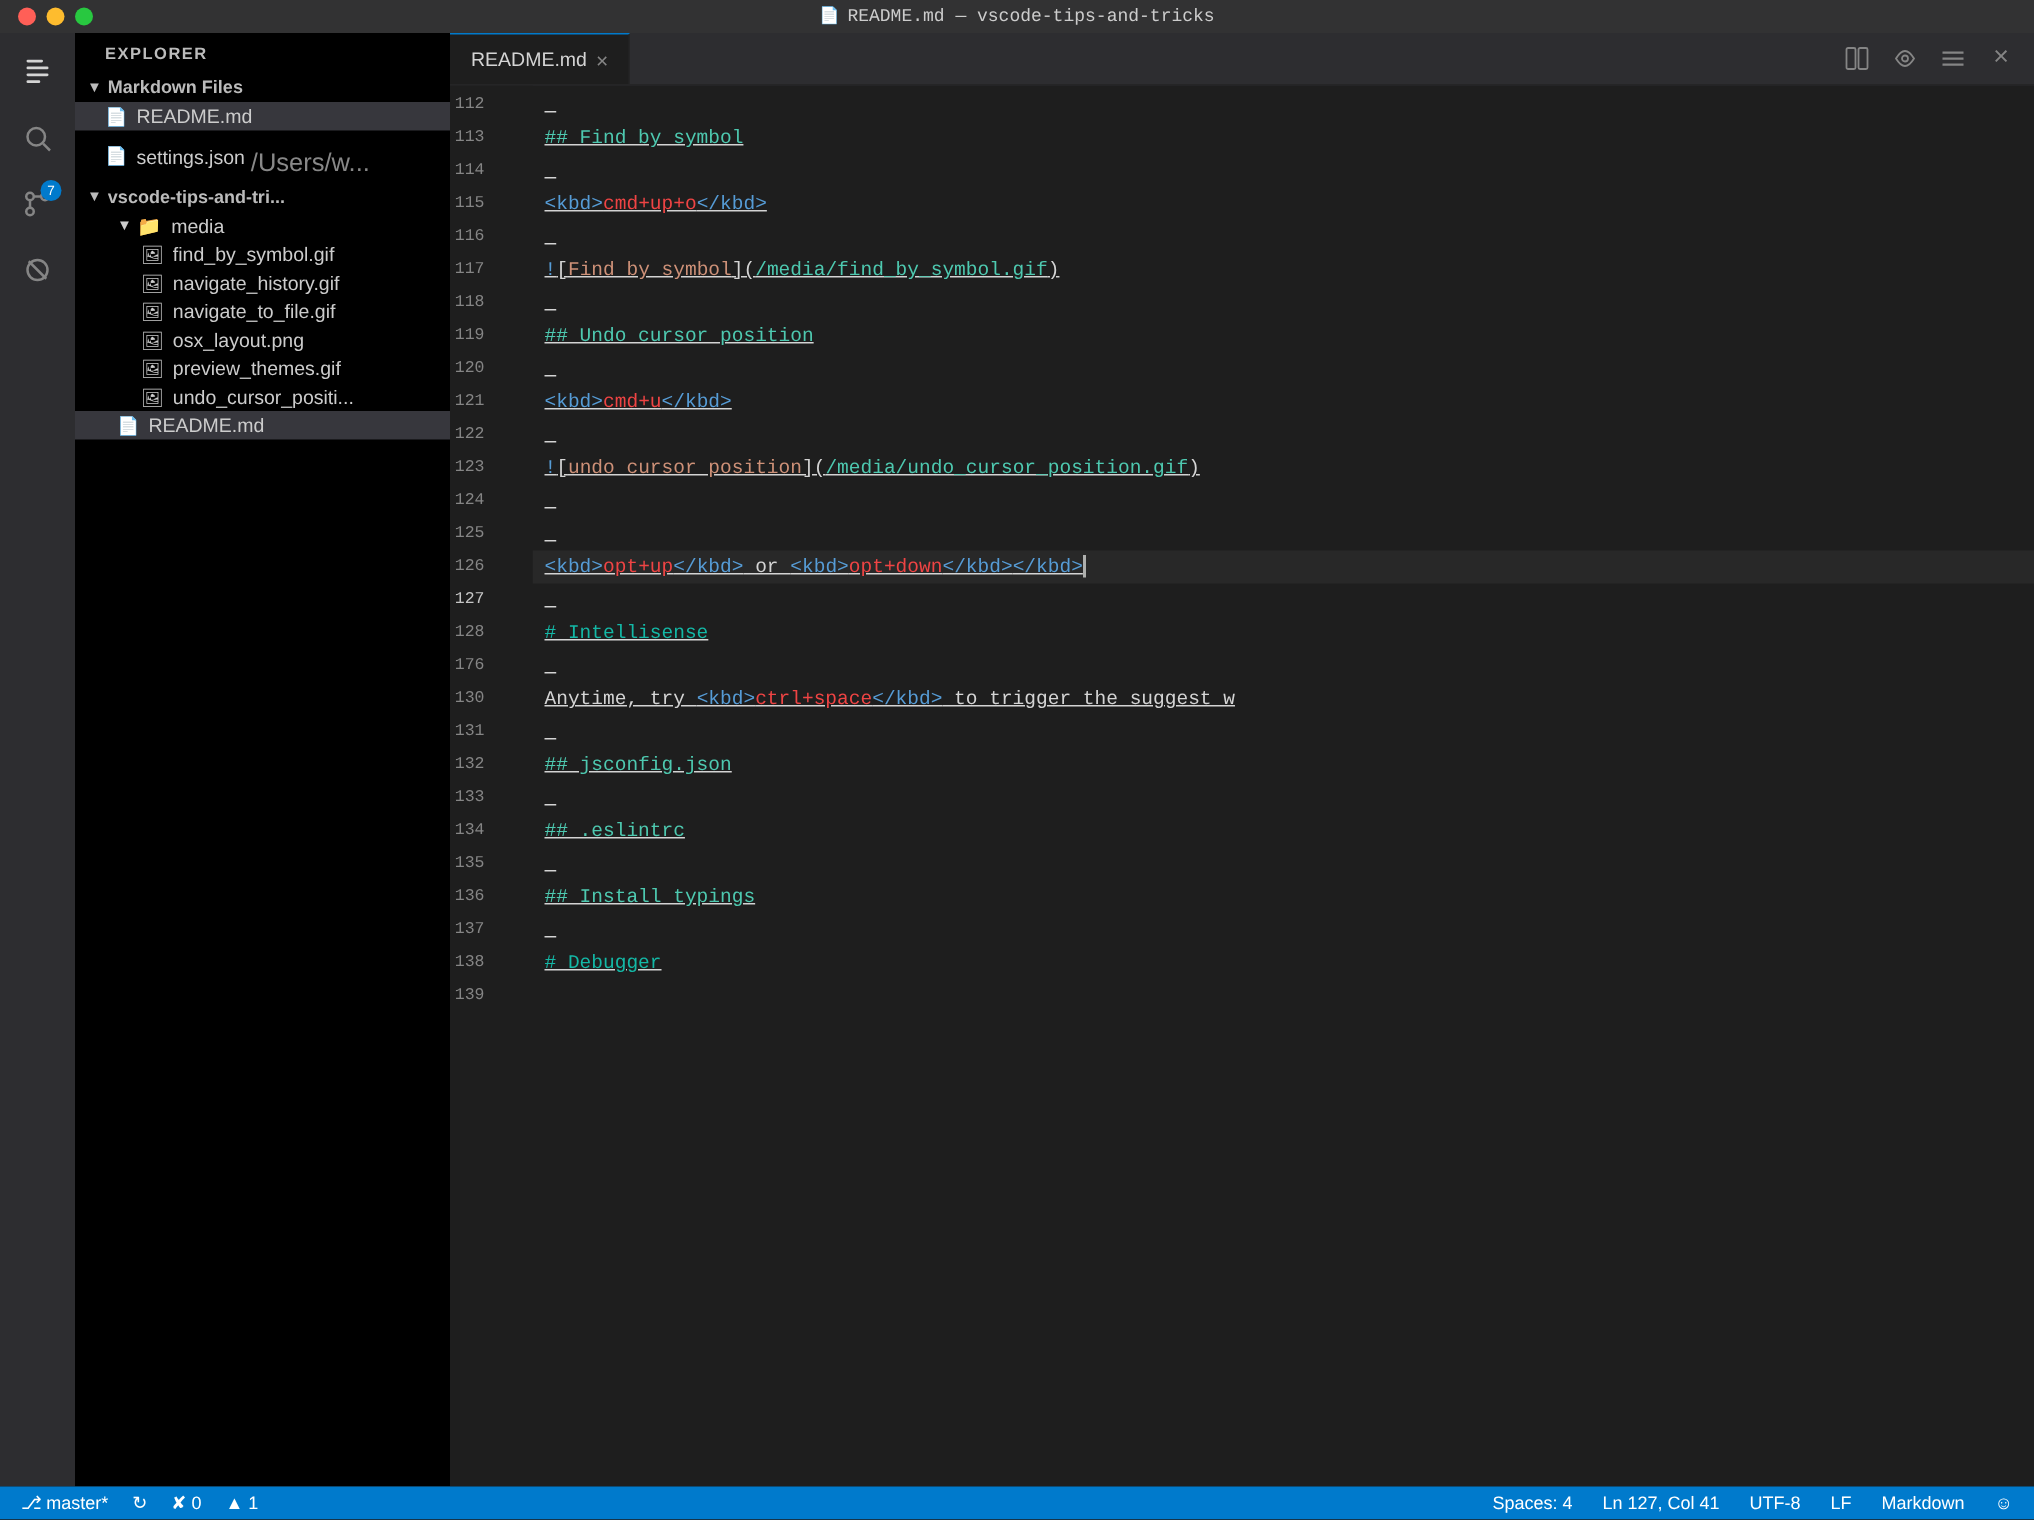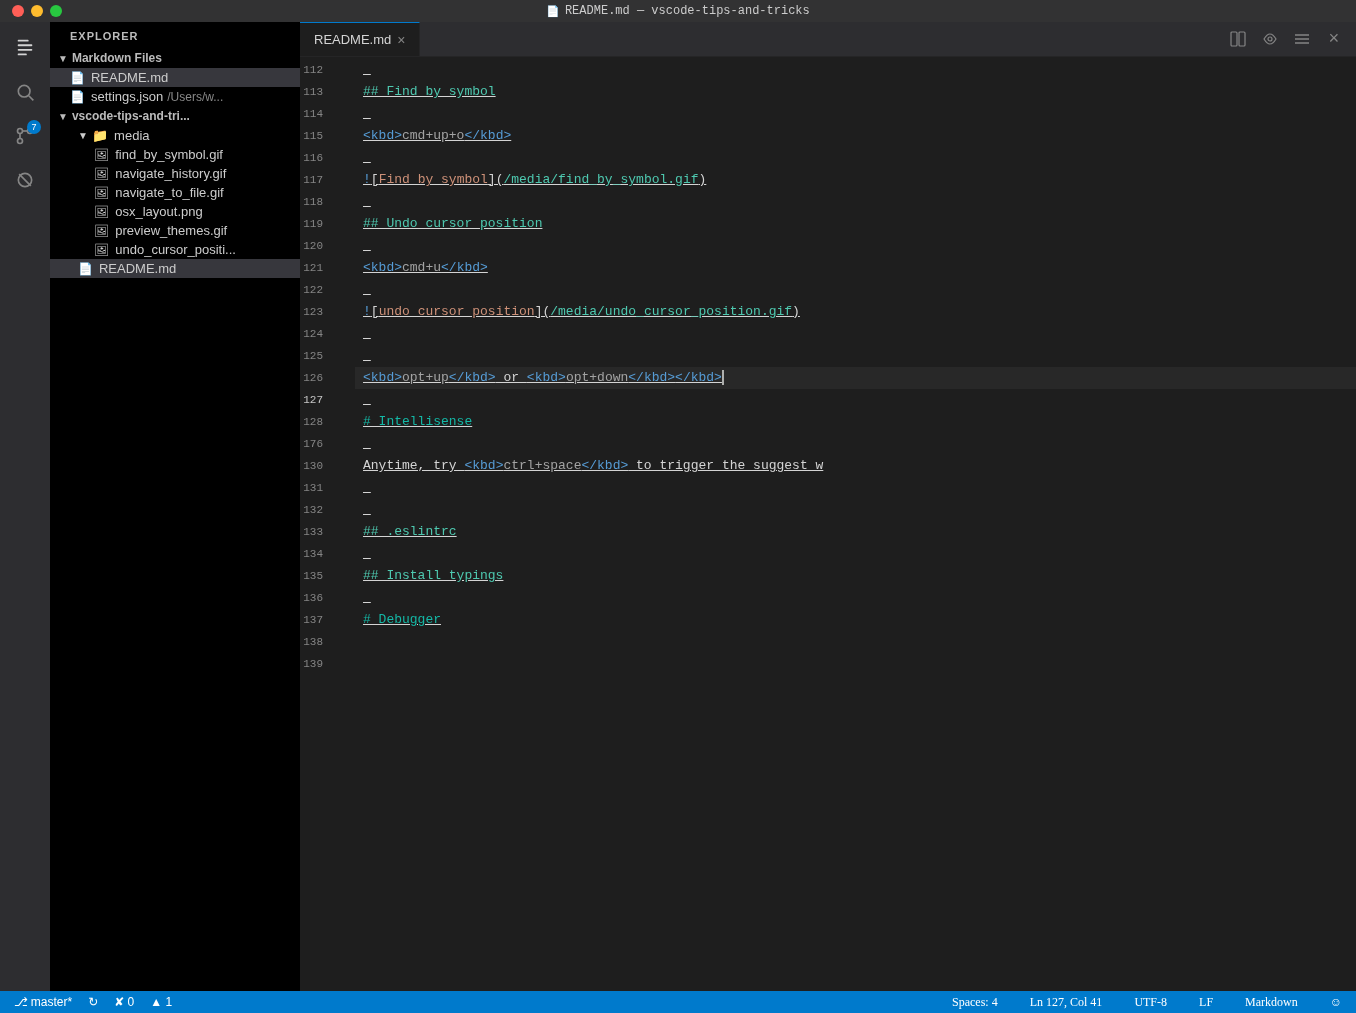--- a/index.html
+++ b/index.html
@@ -147,22 +147,23 @@
       text-overflow: ellipsis;
     }
     .file-item.active { background: #37373d; }
     .file-item .file-icon-sm {
       margin-right: 6px;
       font-size: 12px;
       flex-shrink: 0;
     }
     .file-item .path-hint {
       color: #888;
-      font-size: 12px;
+      font-size: 17px;
       margin-left: 4px;
+      margin-top: 10px;
     }
 
     .subfolder-item {
       display: flex;
       align-items: center;
       padding: 2px 8px 2px 28px;
       cursor: pointer;
       font-family: -apple-system, BlinkMacSystemFont, sans-serif;
       font-size: 13px;
       color: #cccccc;
@@ -279,21 +280,21 @@
       white-space: pre;
       padding-left: 8px;
       font-size: 13px;
     }
     .code-line.active-line { background: #282828; }
 
     
     .h2 { color: #4ec9b0; }
     .h1 { color: #14b8a6; }
     .tag { color: #569cd6; }
-    .attr-content { color: #a3a3a3; }
+    .attr-content { color: #ef4444; }
     .link-text { color: #ce9178; }
     .link-url { color: #4ec9b0; }
     .exclaim { color: #569cd6; }
     .text-normal { color: #d4d4d4; }
 
     
     .status-bar {
       height: 22px;
       background: #007acc;
       display: flex;
@@ -306,22 +307,21 @@
     }
     .status-left {
       display: flex;
       align-items: center;
       gap: 8px;
     }
     .status-right {
       margin-left: auto;
       display: flex;
       align-items: flex-start;
-      gap: 24px;
-      font-family: Liberation Serif, serif;
+      gap: 12px;
     }
     .status-item {
       display: flex;
       align-items: center;
       gap: 3px;
       cursor: pointer;
       padding: 0 4px;
       height: 22px;
     }
 
@@ -554,20 +554,21 @@
         <div class="code-line">&nbsp;</div>
 
         <div class="code-line"><span class="h1"># Intellisense</span></div>
 
         <div class="code-line">&nbsp;</div>
 
         <div class="code-line"><span class="text-normal">Anytime, try </span><span class="tag">&lt;kbd&gt;</span><span class="attr-content">ctrl+space</span><span class="tag">&lt;/kbd&gt;</span><span class="text-normal"> to trigger the suggest w</span></div>
 
         <div class="code-line">&nbsp;</div>
 
+        <div class="code-line"><span class="h2">## jsconfig.json</span></div>
 
         <div class="code-line">&nbsp;</div>
 
         <div class="code-line"><span class="h2">## .eslintrc</span></div>
 
         <div class="code-line">&nbsp;</div>
 
         <div class="code-line"><span class="h2">## Install typings</span></div>
 
         <div class="code-line">&nbsp;</div>

